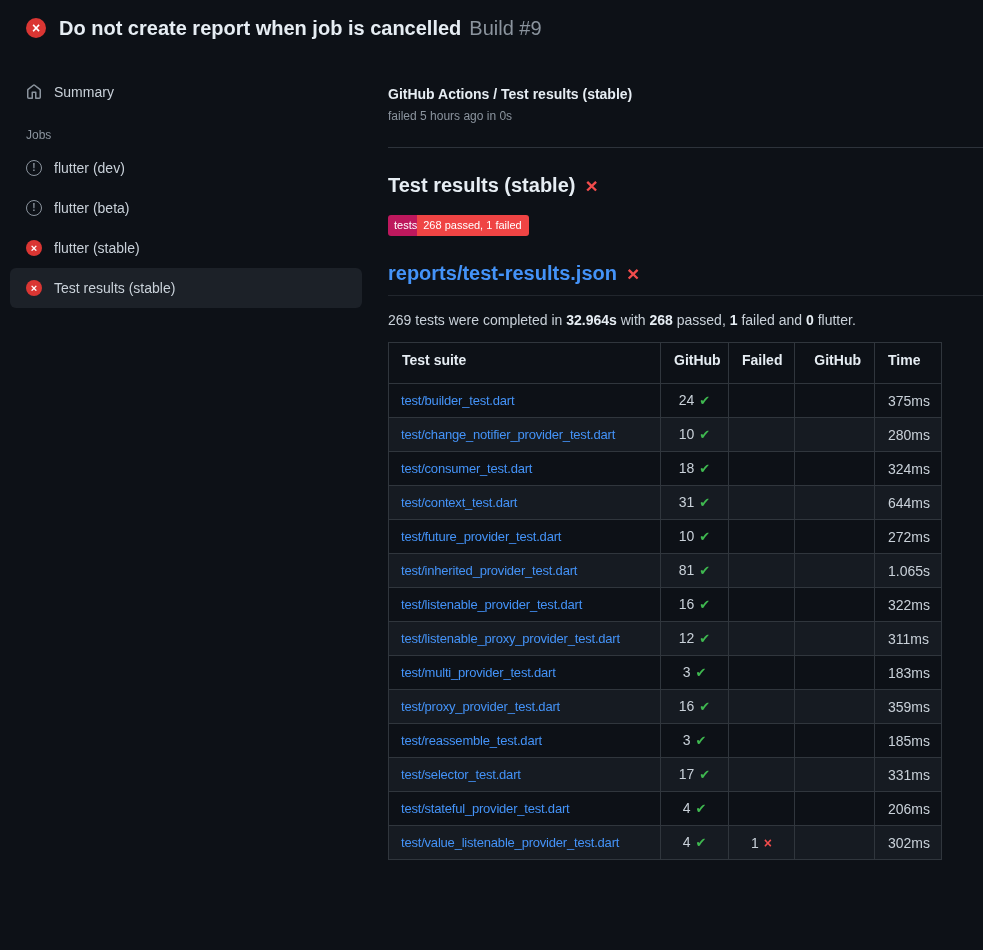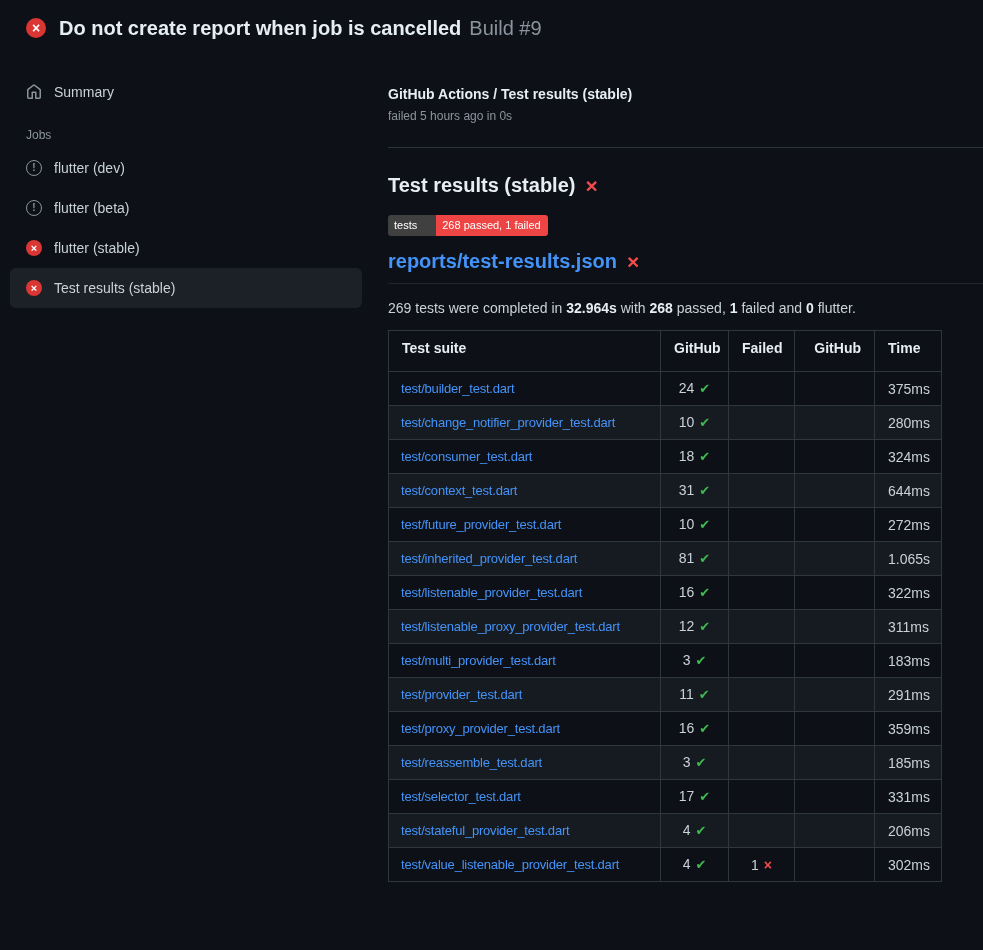--- a/index.html
+++ b/index.html
@@ -56,26 +56,26 @@
   .section-title {
     display: flex; align-items: center; gap: 10px;
     margin: 26px 0 0; font-size: 20px; font-weight: 700; color: #e6edf3;
   }
   .xmark { color: #f14c4c; font-weight: 700; font-size: 21px; line-height: 1; }
 
   .badge {
     display: inline-flex; margin-top: 18px; font-size: 11px; color: #fff;
     border-radius: 3px; overflow: hidden; line-height: 1.2;
   }
-  .badge-left  { background: #404040; padding: 4px 19px 4px 6px; }
+  .badge-left  { background: #be185d; padding: 4px 0 4px 6px; }
   .badge-right { background: #ef4444; padding: 4px 7px 4px 6px; }
 
   .report-title {
     display: flex; align-items: center; gap: 10px;
-    margin: 14px 0 0; padding-bottom: 10px;
+    margin: 26px 0 0; padding-bottom: 10px;
     border-bottom: 1px solid #21262d;
     font-size: 20px; font-weight: 700;
   }
   .report-title a { color: #4493f8; }
 
   .summary-line { margin: 16px 0 0; color: #c9d1d9; }
   .summary-line strong { color: #e6edf3; font-weight: 700; }
 
   
   table.results {
@@ -232,27 +232,20 @@
             <td class="time-cell">311ms</td>
           </tr>
           <tr>
             <td class="suite-cell"><a href="#">test/multi_provider_test.dart</a></td>
             <td class="num-cell"><span>3</span><span class="check">✔</span></td>
             <td class="num-cell"></td>
             <td class="num-cell"></td>
             <td class="time-cell">183ms</td>
           </tr>
           <tr>
-            <td class="suite-cell"><a href="#">test/provider_test.dart</a></td>
-            <td class="num-cell"><span>11</span><span class="check">✔</span></td>
-            <td class="num-cell"></td>
-            <td class="num-cell"></td>
-            <td class="time-cell">291ms</td>
-          </tr>
-          <tr>
             <td class="suite-cell"><a href="#">test/proxy_provider_test.dart</a></td>
             <td class="num-cell"><span>16</span><span class="check">✔</span></td>
             <td class="num-cell"></td>
             <td class="num-cell"></td>
             <td class="time-cell">359ms</td>
           </tr>
           <tr>
             <td class="suite-cell"><a href="#">test/reassemble_test.dart</a></td>
             <td class="num-cell"><span>3</span><span class="check">✔</span></td>
             <td class="num-cell"></td>

